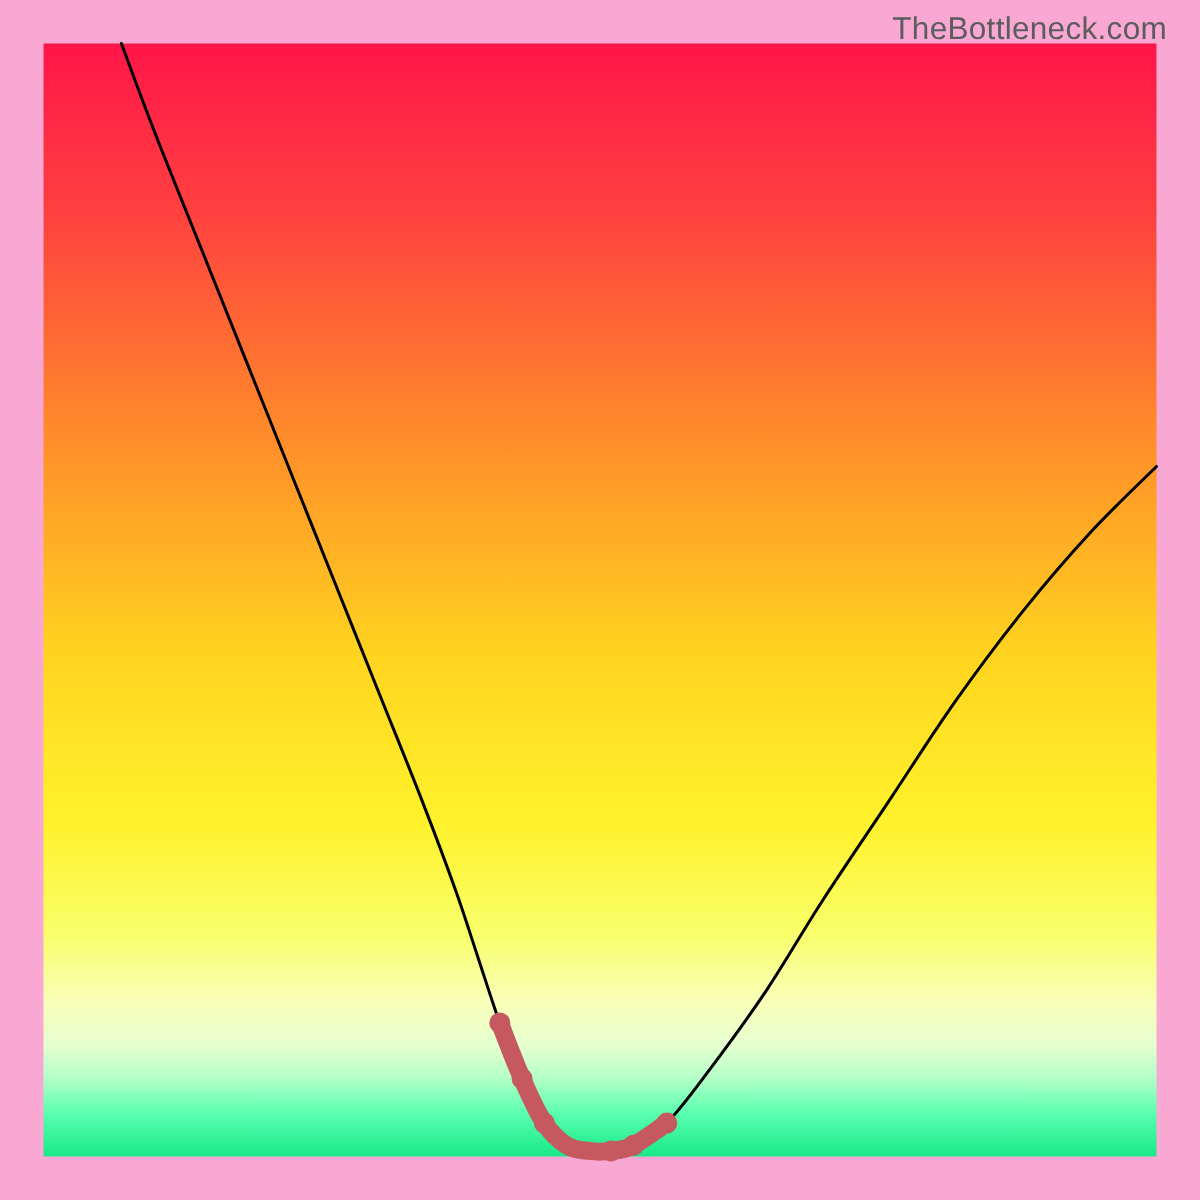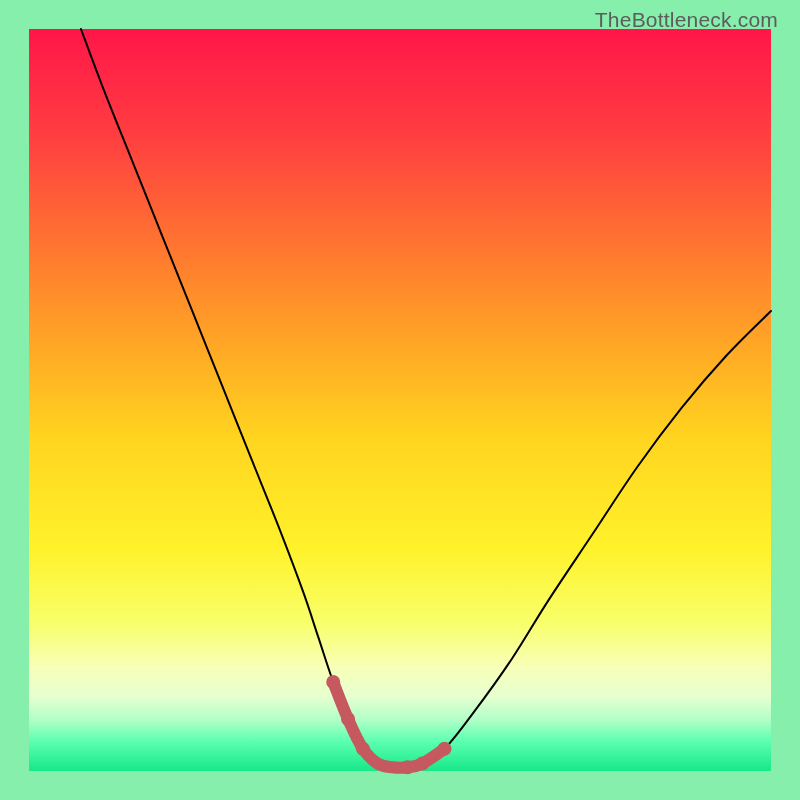--- a/index.html
+++ b/index.html
@@ -7,21 +7,21 @@
     padding: 0;
     width: 800px;
     height: 800px;
     background: #000;
     overflow: hidden;
     font-family: Arial, Helvetica, sans-serif;
   }
   .frame {
     position: absolute;
     inset: 0;
-    background: #86efac;
+    background: #f9a8d4;
     padding-left: 16px;
   }
   .plot-area {
     position: absolute;
     left: 29px;
     top: 29px;
     width: 742px;
     height: 742px;
     
   }

